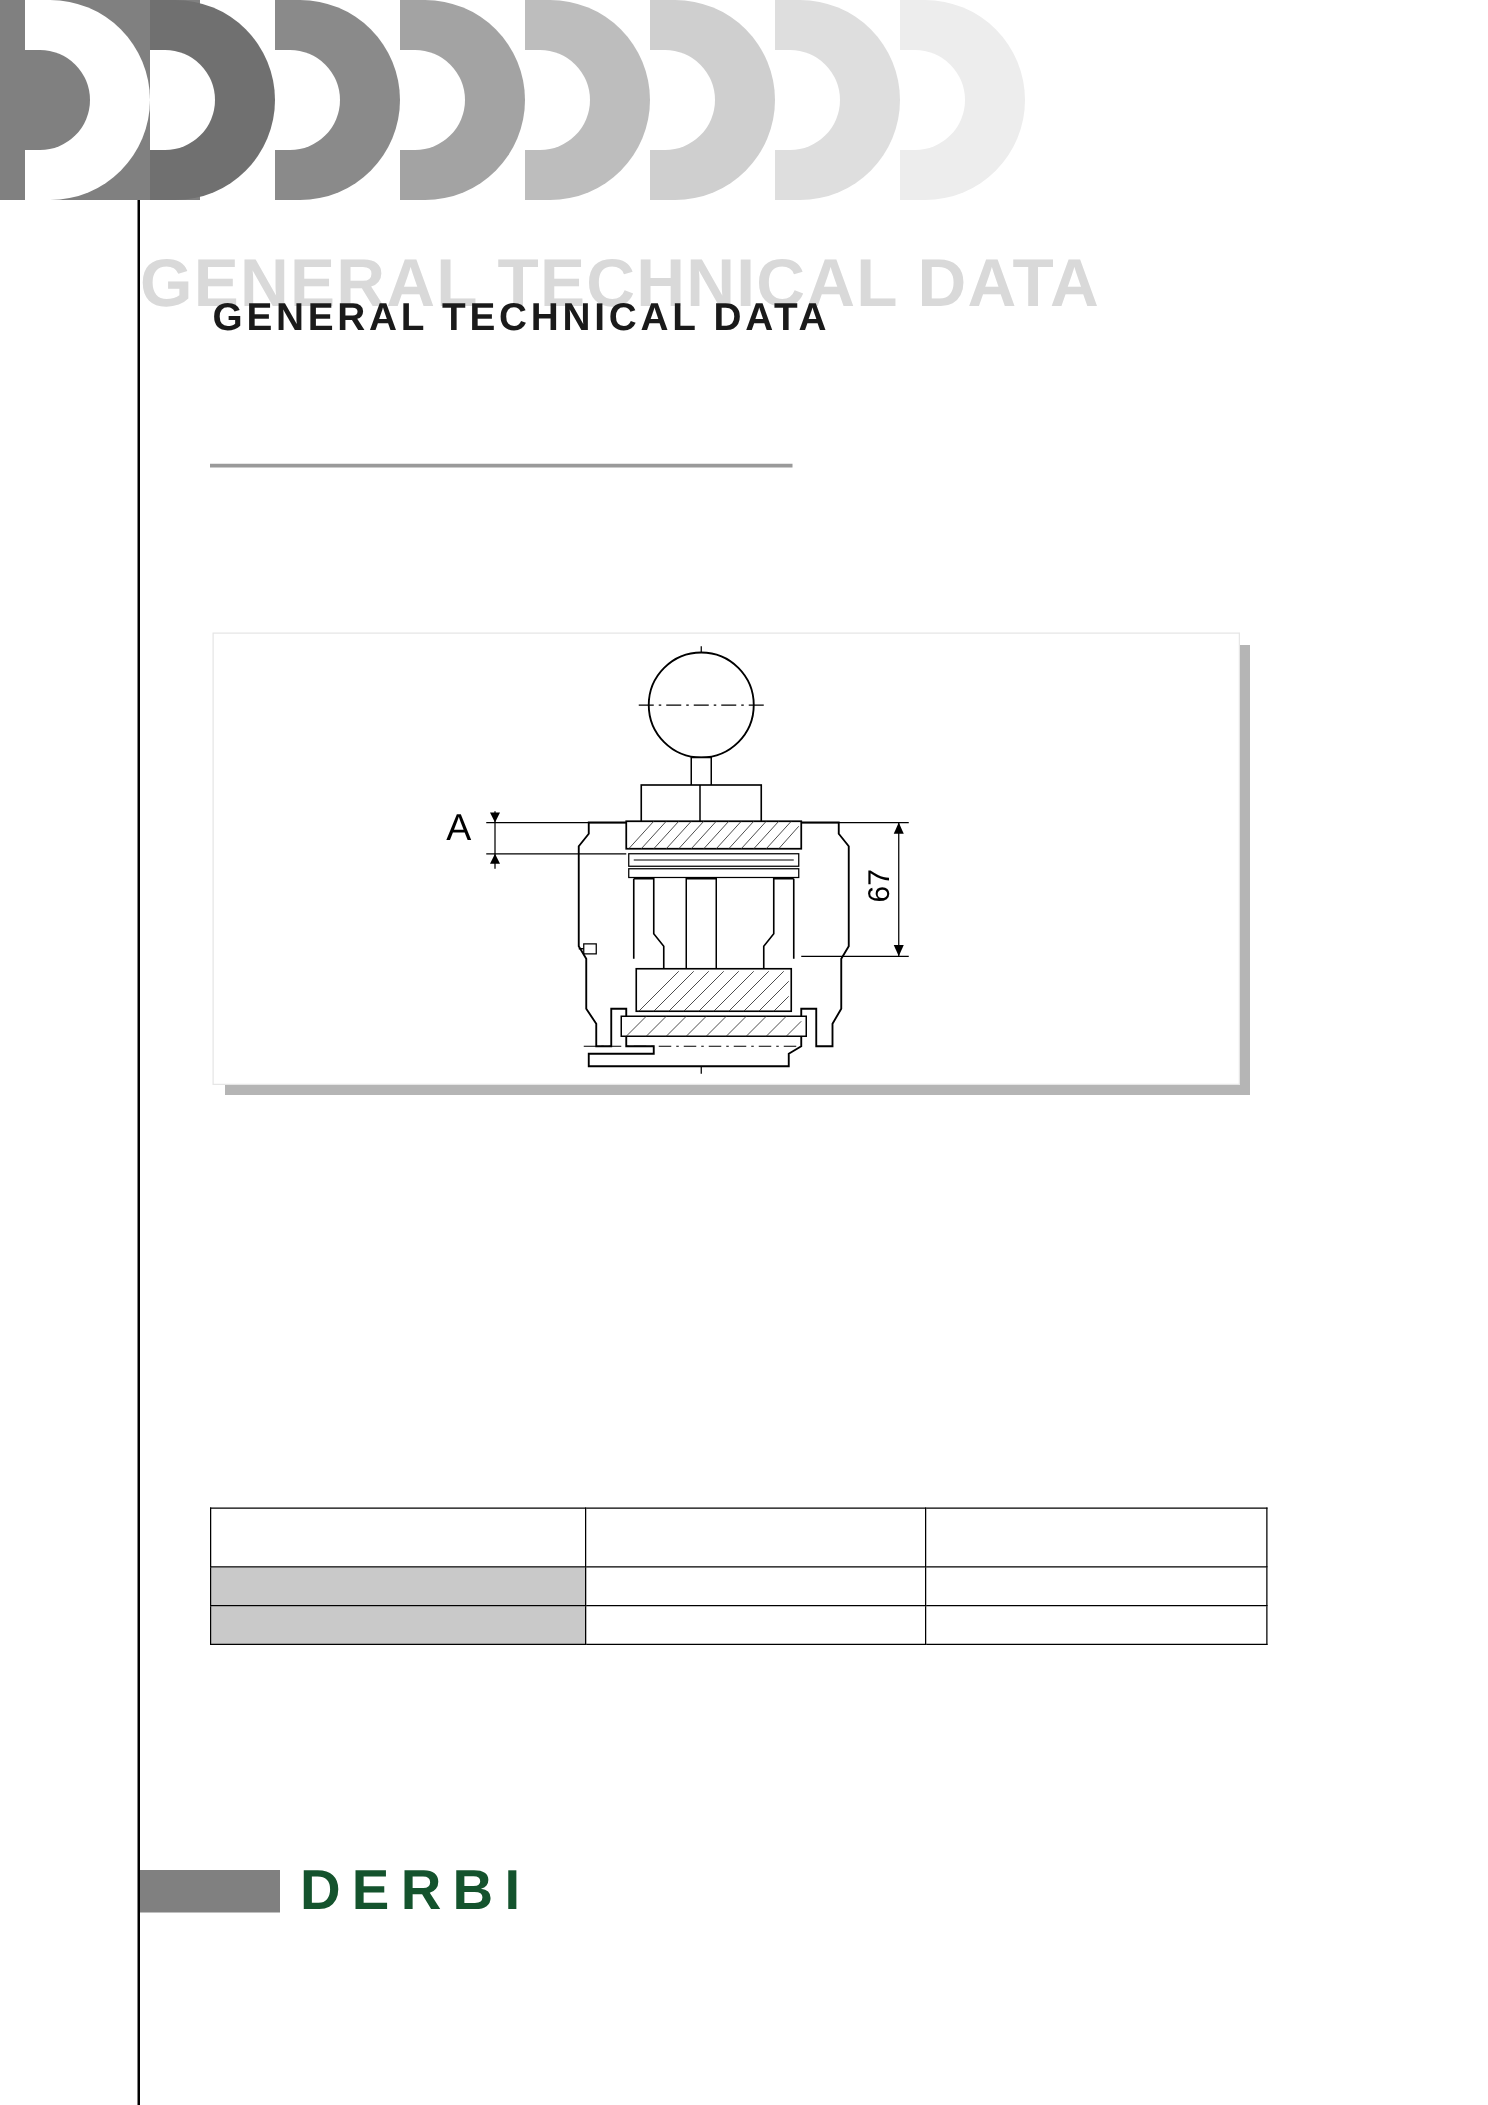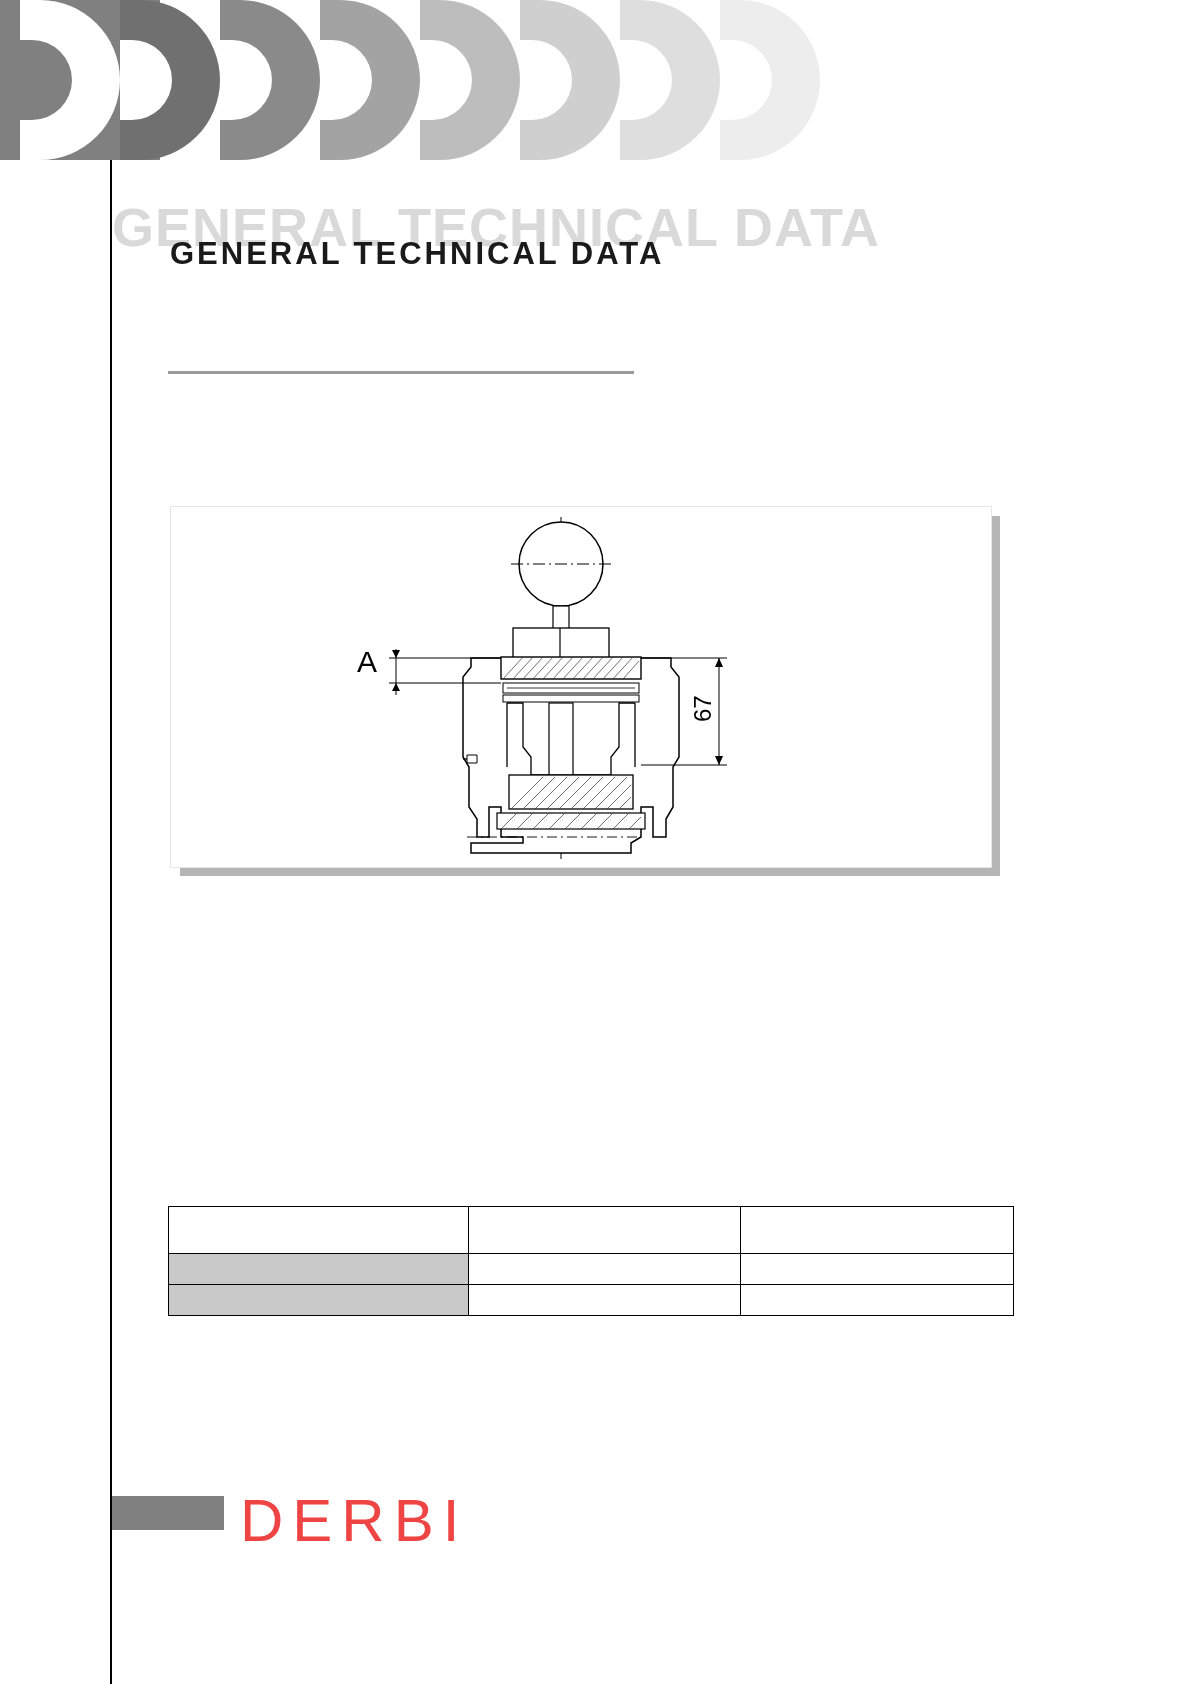--- a/index.html
+++ b/index.html
@@ -149,24 +149,24 @@
     left: 112px;
     top: 1496px;
     width: 112px;
     height: 34px;
     background: #808080;
   }
   .footer-logo {
     position: absolute;
     left: 240px;
     top: 1486px;
-    font-size: 60px;
-    font-weight: normal;
+    font-size: 45px;
+    font-weight: bold;
     letter-spacing: 9px;
-    color: #ef4444;
+    color: #14532d;
     white-space: nowrap;
   }
 </style>
 </head>
 <body>
 
 <div class="banner">
   <div class="banner-block"></div>
 
   <div class="dshape" style="left:20px;">

